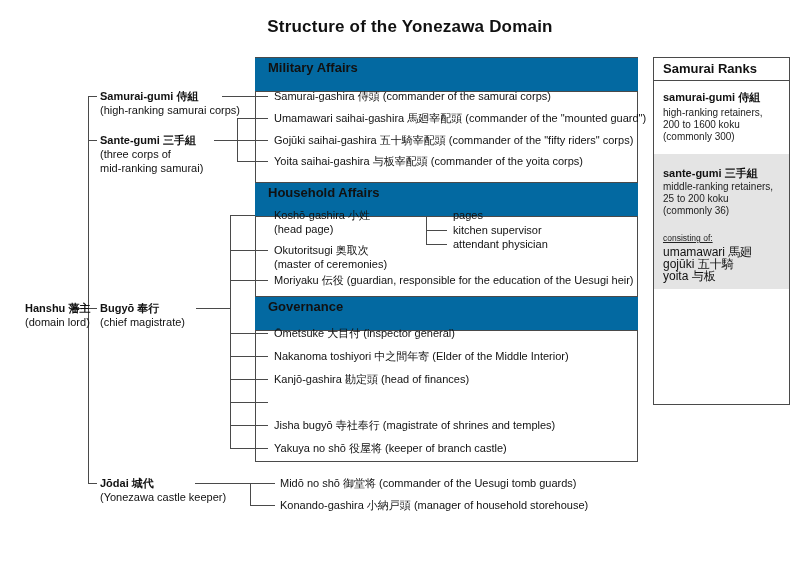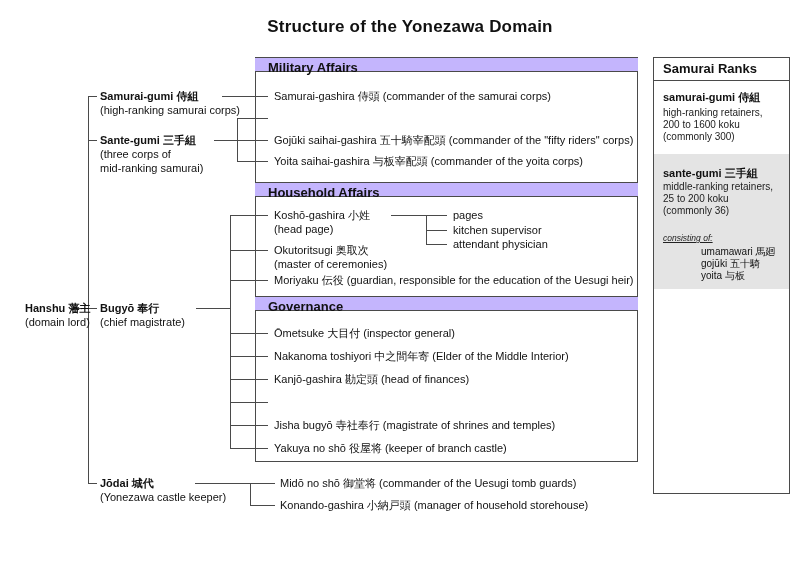--- a/index.html
+++ b/index.html
@@ -4,29 +4,29 @@
 <style>
   * { margin:0; padding:0; box-sizing:border-box; }
   html,body { background:#fff; }
   body { font-family:"Liberation Sans","DejaVu Sans",sans-serif; color:#111; }
   .stage { position:relative; width:800px; height:566px; background:#fff; overflow:hidden;padding-left:24px; }
   .abs { position:absolute; }
   .t { font-size:11px; line-height:14px; white-space:nowrap; color:#111; }
   .b { font-weight:bold; }
   .title { left:0; top:17px; width:820px; text-align:center; font-size:17px; font-weight:bold; letter-spacing:.2px; }
   .bigbox { left:255px; top:57px; width:383px; height:405px; border:1px solid #4a4a4a; }
-  .bar { left:255px; width:383px; height:15px; background:#c4b5fd; border-top:1px solid #4a4a4a; border-bottom:1px solid #4a4a4a; }
+  .bar { left:255px; width:383px; height:35px; background:#0369a1; border-top:1px solid #4a4a4a; border-bottom:1px solid #4a4a4a; }
   .bar span { display:block; padding-left:13px; font-size:13px; font-weight:bold; line-height:19px; }
-  .sidebar { left:653px; top:57px; width:137px; height:437px; border:1px solid #4a4a4a; background:#fff; }
+  .sidebar { left:653px; top:57px; width:137px; height:348px; border:1px solid #4a4a4a; background:#fff; }
   .sb-h { height:23px; border-bottom:1px solid #4a4a4a; font-size:13px; font-weight:bold; line-height:22px; padding-left:9px; white-space:nowrap; }
   .sb-sec { position:absolute; left:0; right:0; }
   .sb-name { font-size:11px; font-weight:bold; line-height:15px; white-space:nowrap; }
   .sb-line { font-size:10px; line-height:12px; white-space:nowrap; color:#222; }
-  .sb-consist { font-size:8.5px; line-height:10px; text-decoration:underline; color:#222; margin-top:16px; white-space:nowrap;font-style:italic; }
-  .sb-member { font-size:10px; line-height:12px; white-space:nowrap;margin-left:38px; }
+  .sb-consist { font-size:8.5px; line-height:10px; text-decoration:underline; color:#222; margin-top:16px; white-space:nowrap; }
+  .sb-member { font-size:12px; line-height:12px; white-space:nowrap; }
   svg.wires { left:0; top:0; }
 </style>
 </head>
 <body>
 
 <div class="stage">
 
   <div class="abs title">Structure of the Yonezawa Domain</div>
 
   <svg class="abs wires" width="800" height="566" viewBox="0 0 800 566" shape-rendering="crispEdges">
@@ -89,20 +89,21 @@
     <div class="b">Jōdai 城代</div>
     <div>(Yonezawa castle keeper)</div>
   </div>
 
   <div class="abs bigbox"></div>
 
   <div class="abs bar" style="top:57px">
     <span>Military Affairs</span>
   </div>
   <div class="abs t" style="left:274px;top:89px">Samurai-gashira 侍頭 (commander of the samurai corps)</div>
+  <div class="abs t" style="left:274px;top:111px">Umamawari saihai-gashira 馬廻宰配頭 (commander of the "mounted guard")</div>
   <div class="abs t" style="left:274px;top:133px">Gojūki saihai-gashira 五十騎宰配頭 (commander of the "fifty riders" corps)</div>
   <div class="abs t" style="left:274px;top:154px">Yoita saihai-gashira 与板宰配頭 (commander of the yoita corps)</div>
 
   <div class="abs bar" style="top:182px">
     <span>Household Affairs</span>
   </div>
   <div class="abs t" style="left:274px;top:208px">
     <div>Koshō-gashira 小姓</div>
     <div>(head page)</div>
   </div>

